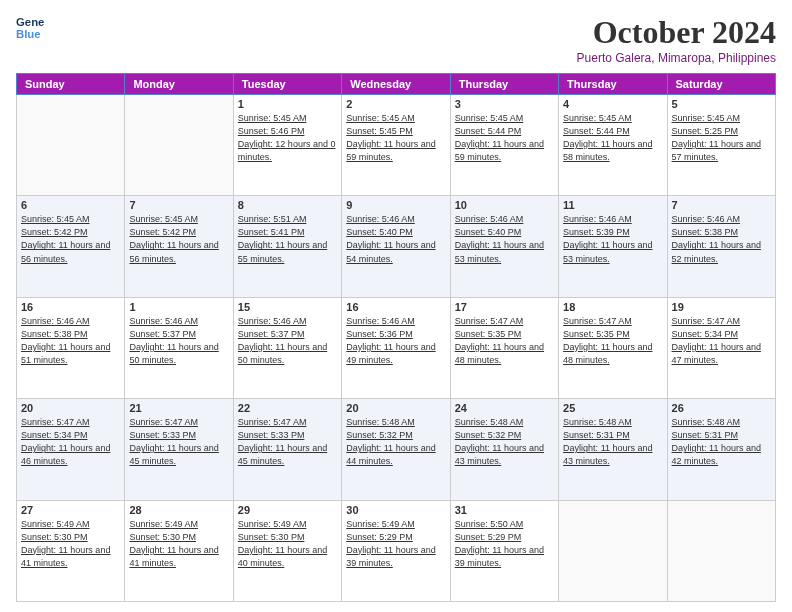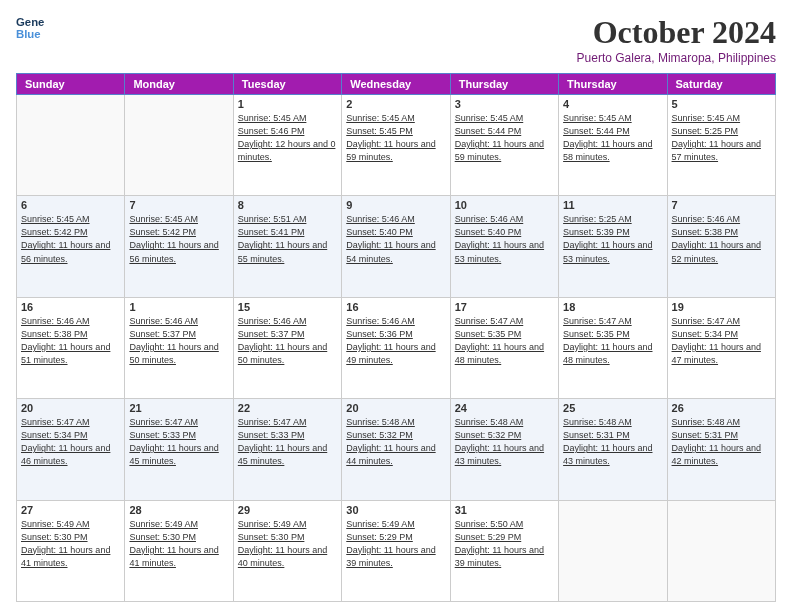--- a/index.html
+++ b/index.html
@@ -190,21 +190,21 @@
           </td>
           <td>
             <span class="day-num">10</span>
             <div class="day-info">Sunrise: 5:46 AM
 Sunset: 5:40 PM
 Daylight: 11 hours
 and 53 minutes.</div>
           </td>
           <td>
             <span class="day-num">11</span>
-            <div class="day-info">Sunrise: 5:25 AM
+            <div class="day-info">Sunrise: 5:46 AM
 Sunset: 5:39 PM
 Daylight: 11 hours
 and 53 minutes.</div>
           </td>
           <td>
             <span class="day-num">7</span>
             <div class="day-info">Sunrise: 5:46 AM
 Sunset: 5:38 PM
 Daylight: 11 hours
 and 52 minutes.</div>

